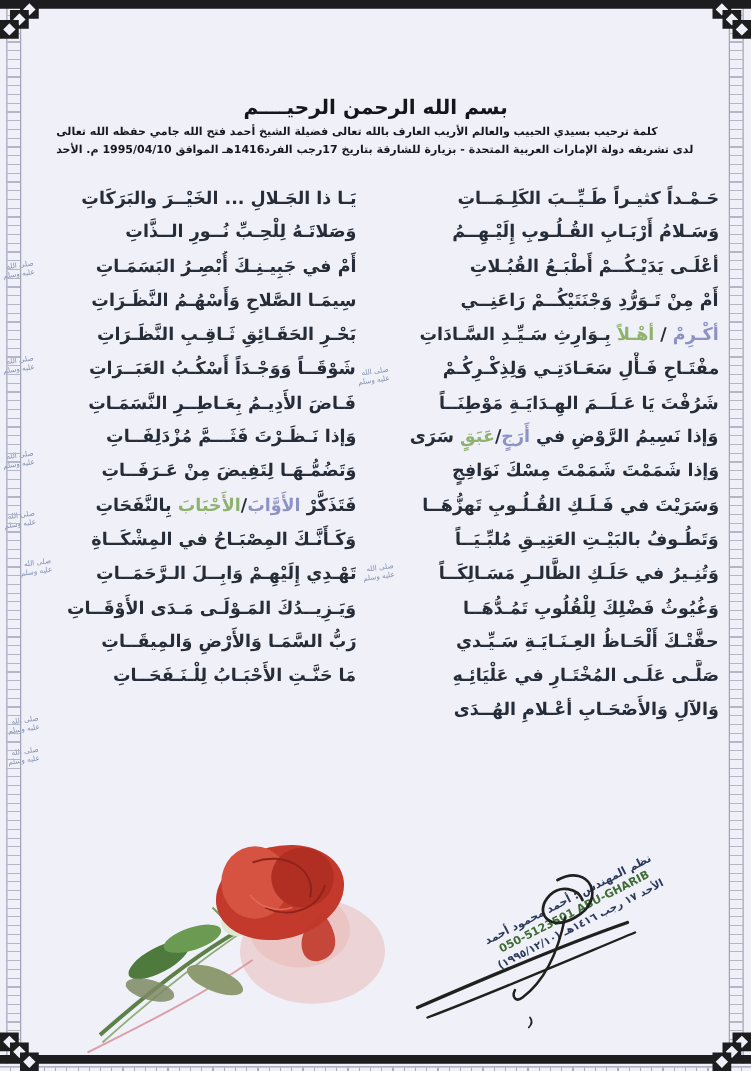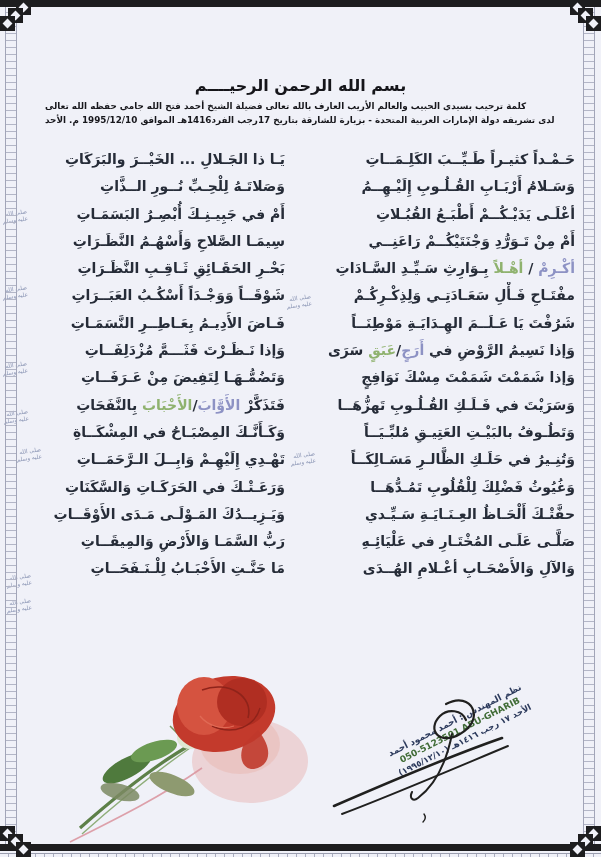--- a/index.html
+++ b/index.html
@@ -90,21 +90,21 @@
     </div>
   <div class="corner br">
       <div class="sq"></div>
       <div class="sq"></div>
       <div class="sq"></div>
     </div>
 
   <div class="bismillah">بسم الله الرحمن الرحيــــم</div>
   <div class="intro">
     <div>كلمة ترحيب بسيدي الحبيب والعالم الأريب العارف بالله تعالى فضيلة الشيخ أحمد فتح الله جامي حفظه الله تعالى</div>
-    <div>لدى تشريفه دولة الإمارات العربية المتحدة - بزيارة للشارقة بتاريخ 17رجب الفرد1416هـ الموافق 1995/12/10 م. الأحد</div>
+    <div>لدى تشريفه دولة الإمارات العربية المتحدة - بزيارة للشارقة بتاريخ 17رجب الفرد1416هـ الموافق 1995/04/10 م. الأحد</div>
   </div>
 
   <div class="poem-col right">
       <div class="verse-line"><span>حَـمْـداً كثيـراً طَـيِّــبَ الكَلِـمَــاتِ</span></div>
       <div class="verse-line"><span>وَسَـلامُ أَرْبَـابِ القُـلُـوبِ إِلَيْـهِــمُ</span></div>
       <div class="verse-line"><span>أعْلَـى يَدَيْـكُــمْ أَطْبَـعُ القُبُـلاتِ</span></div>
       <div class="verse-line"><span>أَمْ مِنْ تَـوَرُّدِ وَجْنَتَيْكُــمْ رَاعَنِــي</span></div>
       <div class="verse-line"><span class="seg-purple">أكْـرِمْ</span><span> / </span><span class="seg-green">أهْـلاً</span><span> بِـوَارِثِ سَـيِّـدِ السَّـادَاتِ</span></div>
       <div class="verse-line"><span>مفْتَـاحِ فَـأْلِ سَعَـادَتِـي وَلِذِكْـرِكُـمْ</span></div>
       <div class="verse-line"><span>شَرُفْتَ يَا عَـلَــمَ الهِـدَايَـةِ مَوْطِنَــاً</span></div>
@@ -124,21 +124,20 @@
       <div class="verse-line"><span>أَمْ في جَبِيـنِـكَ أُبْصِـرُ البَسَمَـاتِ</span></div>
       <div class="verse-line"><span>سِيمَـا الصَّلاحِ وَأَسْهُـمُ النَّظَـرَاتِ</span></div>
       <div class="verse-line"><span>بَحْـرِ الحَقَـائِقِ ثَـاقِـبِ النَّظَـرَاتِ</span></div>
       <div class="verse-line"><span>شَوْقَــاً وَوَجْـدَاً أَسْكُـبُ العَبَــرَاتِ</span></div>
       <div class="verse-line"><span>فَـاضَ الأَدِيـمُ بِعَـاطِــرِ النَّسَمَـاتِ</span></div>
       <div class="verse-line"><span>وَإذا نَـظَـرْتَ فَثَـــمَّ مُزْدَلِفَــاتِ</span></div>
       <div class="verse-line"><span>وَتَضُمُّـهَـا لِتَفِيضَ مِنْ عَـرَفَــاتِ</span></div>
       <div class="verse-line"><span>فَتَذَكَّرْ </span><span class="seg-purple">الأَوَّابَ</span><span>/</span><span class="seg-green">الأَحْبَابَ</span><span> بِالنَّفَحَاتِ</span></div>
       <div class="verse-line"><span>وَكَـأَنَّـكَ المِصْبَـاحُ في المِشْكَــاةِ</span></div>
       <div class="verse-line"><span>تَهْـدِي إِلَيْهِـمْ وَابِــلَ الـرَّحَمَــاتِ</span></div>
-      <div class="verse-line"><span>وَرَعَـتْـكَ في الحَرَكَـاتِ وَالسَّكَنَاتِ</span></div>
       <div class="verse-line"><span>وَيَـزِيــدُكَ المَـوْلَـى مَـدَى الأَوْقَــاتِ</span></div>
       <div class="verse-line"><span>رَبُّ السَّمَـا وَالأَرْضِ وَالمِيقَــاتِ</span></div>
       <div class="verse-line"><span>مَا حَنَّـتِ الأَحْبَـابُ لِلْـنَـفَحَــاتِ</span></div>
     </div>
 
   <svg class="rose" width="270" height="195" viewBox="0 0 270 195">
     <ellipse cx="198" cy="105" rx="58" ry="42" fill="#e7b0ac" opacity="0.45"></ellipse>
     <ellipse cx="188" cy="88" rx="40" ry="30" fill="#eab9b4" opacity="0.55"></ellipse>
     <path d="M150 112 C110 140 70 160 18 186" stroke="#d9929c" stroke-width="1.6" fill="none" opacity="0.85"></path>
     <path d="M140 88 C110 105 70 135 28 172" stroke="#5d8048" stroke-width="3.2" fill="none"></path>

